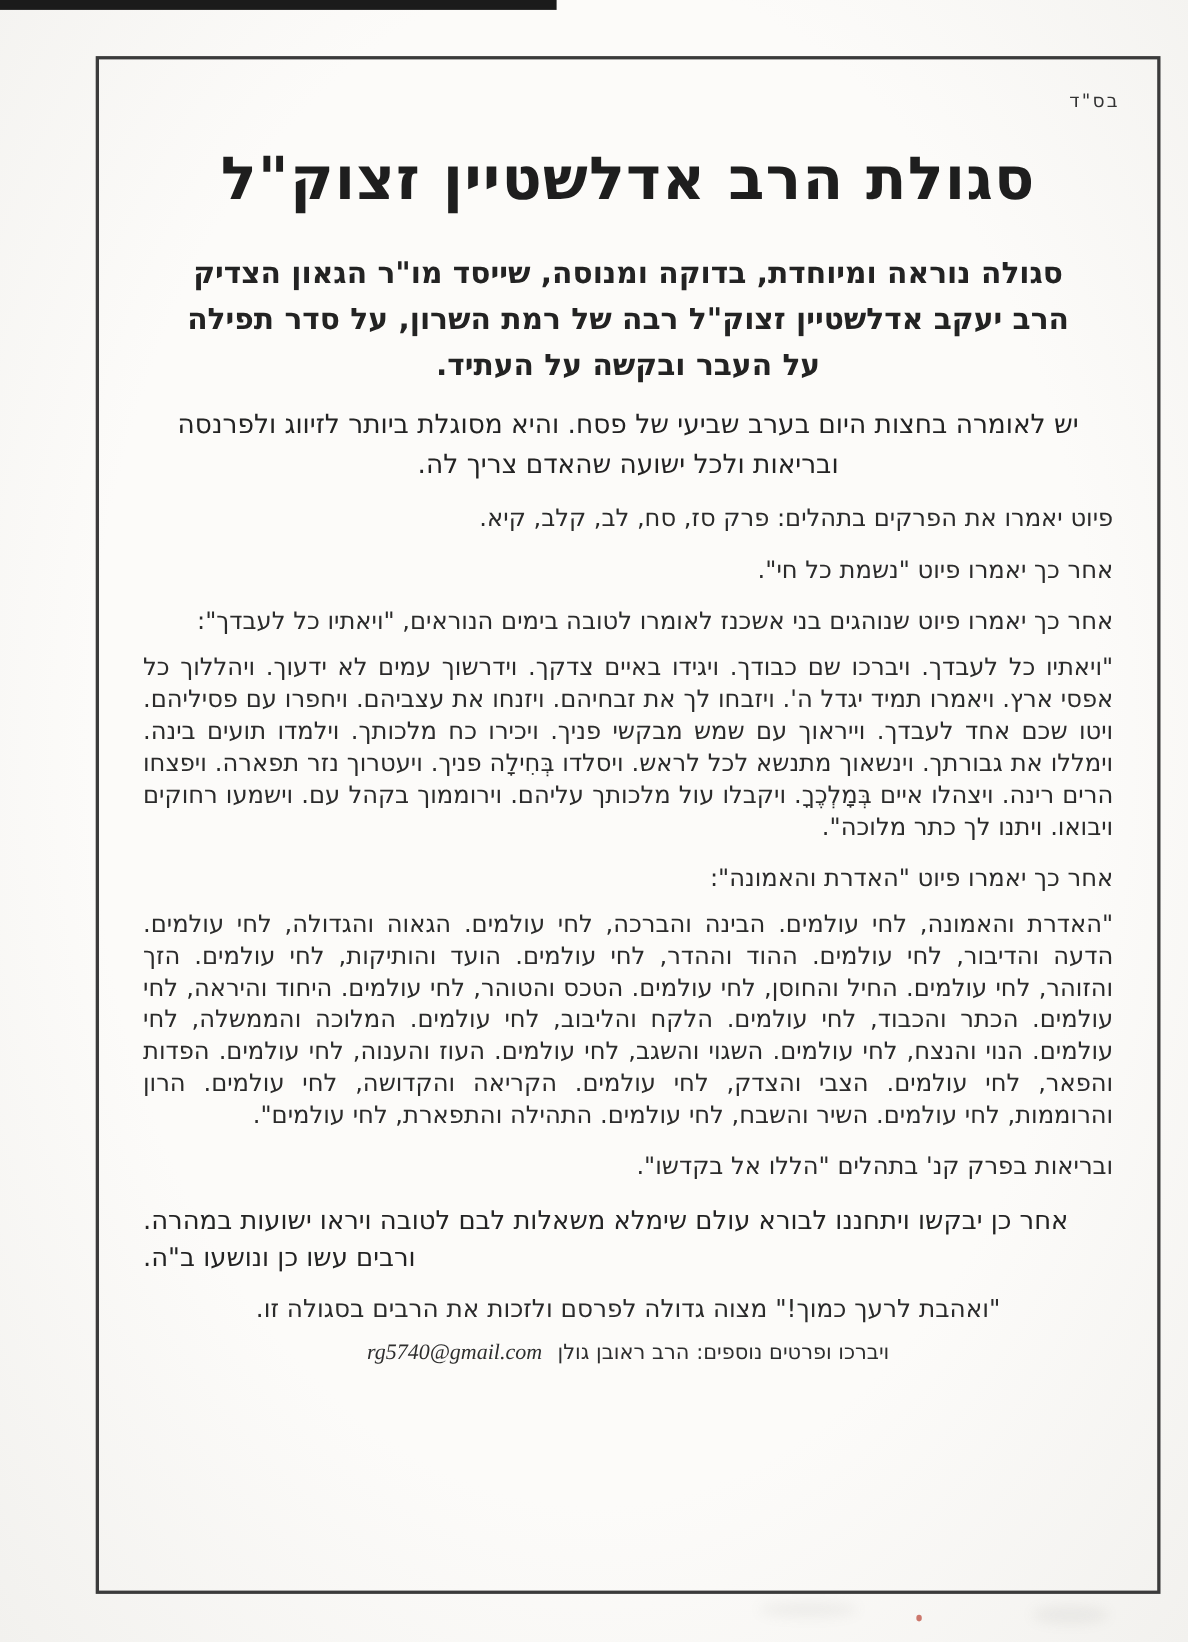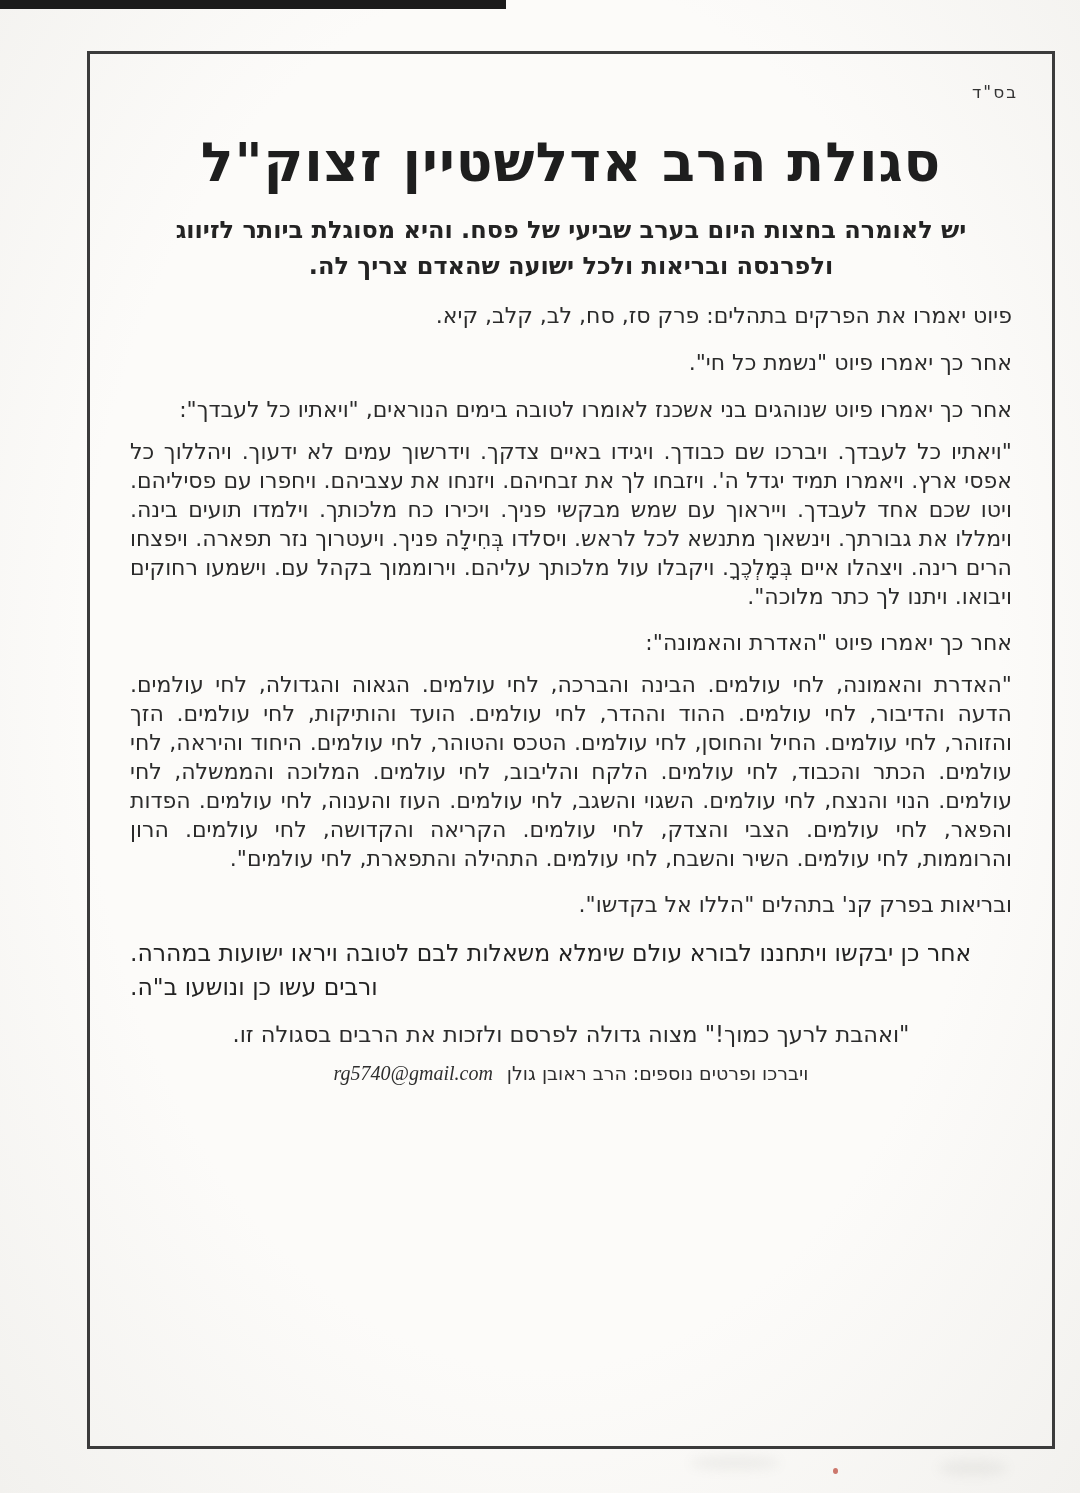--- a/index.html
+++ b/index.html
@@ -29,21 +29,21 @@
     margin: 52px 0 0 0; text-align: center;
     font-size: 54px; font-weight: bold; color: #1e1e1e;
     letter-spacing: 1px; line-height: 1.3;
   }
   .subtitle {
     margin: 30px auto 0 auto; max-width: 830px; text-align: center;
     font-size: 27px; font-weight: bold; line-height: 42px; color: #232323;
   }
   .timing {
     margin: 14px auto 4px auto; max-width: 870px; text-align: center;
-    font-size: 24px; font-weight: bold; line-height: 36px; color: #232323;
+    font-size: 24px; font-weight: normal; line-height: 36px; color: #232323;
   }
   .step { margin: 17px 0 0 0; font-size: 22px; line-height: 30px; }
   .step .bd { font-weight: normal; }
   .piyut {
     margin: 12px 0 0 0; font-size: 22px; line-height: 29px;
     text-align: justify; text-justify: inter-word;
   }
   .closing {
     margin: 16px auto 0 auto; max-width: 900px; text-align: left;
     font-size: 23.5px; font-weight: normal; line-height: 34px; color: #232323;
@@ -71,20 +71,21 @@
 
 <div class="scan-strip"></div>
 
 <div class="bsd">בס"ד</div>
 
 <div class="frame">
   <div class="content">
 
     <h1 class="title">סגולת הרב אדלשטיין זצוק"ל</h1>
 
+    <p class="subtitle">סגולה נוראה ומיוחדת, בדוקה ומנוסה, שייסד מו"ר הגאון הצדיק הרב יעקב אדלשטיין זצוק"ל רבה של רמת השרון, על סדר תפילה על העבר ובקשה על העתיד.</p>
 
     <p class="timing">יש לאומרה בחצות היום בערב שביעי של פסח. והיא מסוגלת ביותר לזיווג ולפרנסה ובריאות ולכל ישועה שהאדם צריך לה.</p>
 
     <p class="step"><span>פיוט יאמרו את ה</span><span class="bd">פרקים בתהלים</span><span>: פרק סז, סח, לב, קלב, קיא.</span></p>
 
     <p class="step"><span>אחר כך יאמרו פיוט </span><span class="bd">"נשמת כל חי"</span><span>.</span></p>
 
     <p class="step"><span>אחר כך יאמרו פיוט שנוהגים בני אשכנז לאומרו לטובה בימים הנוראים, </span><span class="bd">"ויאתיו כל לעבדך"</span><span>:</span></p>
 
     <p class="piyut">"ויאתיו כל לעבדך. ויברכו שם כבודך. ויגידו באיים צדקך. וידרשוך עמים לא ידעוך. ויהללוך כל אפסי ארץ. ויאמרו תמיד יגדל ה'. ויזבחו לך את זבחיהם. ויזנחו את עצביהם. ויחפרו עם פסיליהם. ויטו שכם אחד לעבדך. וייראוך עם שמש מבקשי פניך. ויכירו כח מלכותך. וילמדו תועים בינה. וימללו את גבורתך. וינשאוך מתנשא לכל לראש. ויסלדו בְּחִילָה פניך. ויעטרוך נזר תפארה. ויפצחו הרים רינה. ויצהלו איים בְּמָלְכֶךָ. ויקבלו עול מלכותך עליהם. וירוממוך בקהל עם. וישמעו רחוקים ויבואו. ויתנו לך כתר מלוכה".</p>

